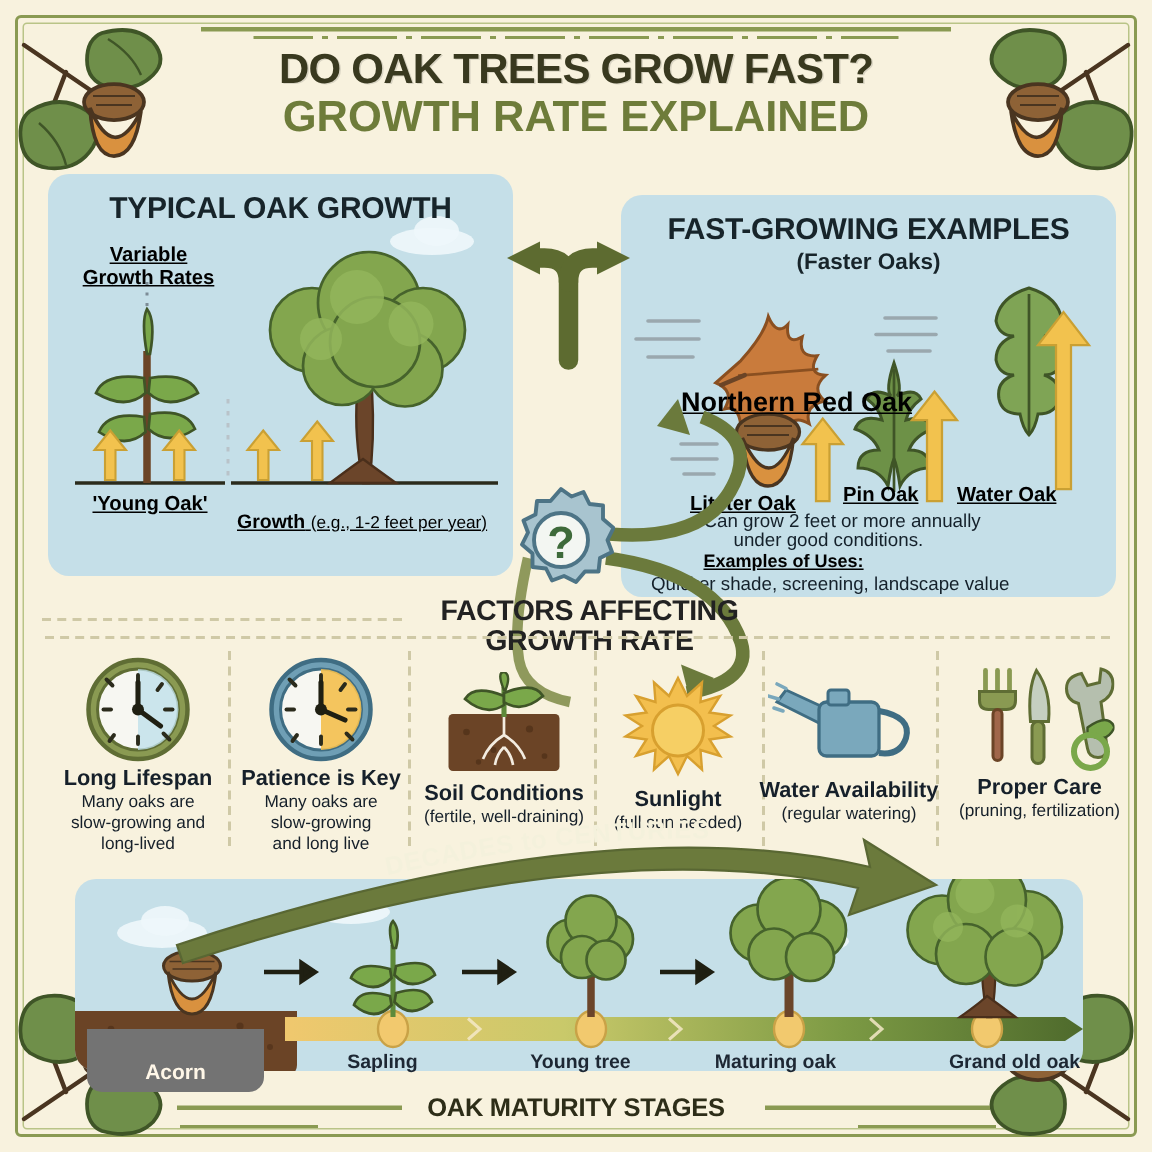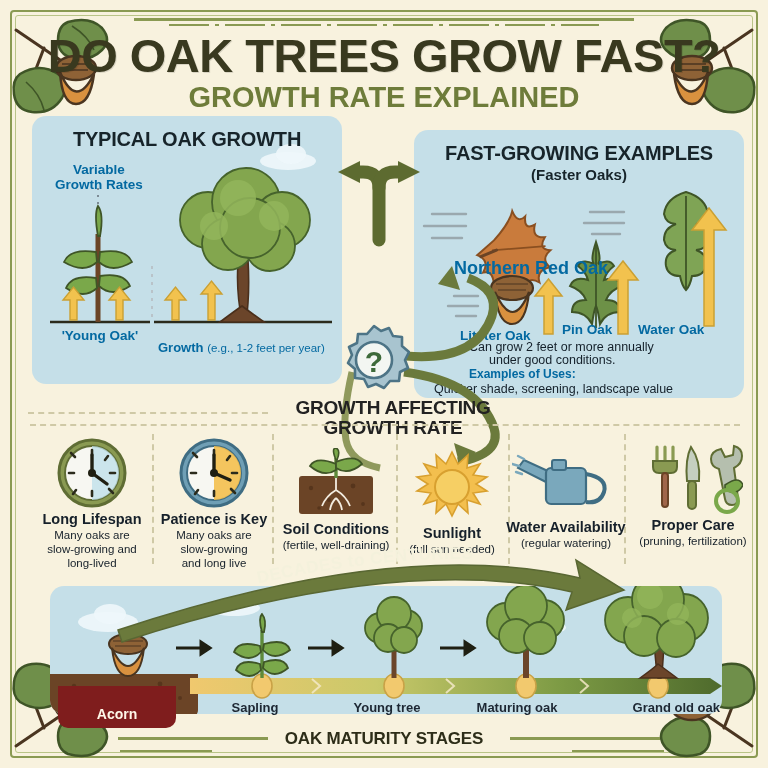--- a/index.html
+++ b/index.html
@@ -19,21 +19,21 @@
     border:1px solid #b9c487;border-radius:3px;pointer-events:none;}
 
   
   .header{position:absolute;left:0;top:18px;width:768px;text-align:center;}
   .rule{height:3px;background:#8a9a52;margin:0 auto;}
   .rule-top{width:500px;margin-bottom:3px;}
   .rule-dash{width:430px;height:2px;background:repeating-linear-gradient(
       to right,#8a9a52 0 40px,transparent 40px 46px,#8a9a52 46px 50px,transparent 50px 56px);
     margin:0 auto 2px auto;}
   .title{
-    font-size:47px;font-weight:bold;letter-spacing:-0.5px;color:#39391f;
+    font-size:28px;font-weight:bold;letter-spacing:-0.5px;color:#39391f;
     line-height:1.02;margin-top:6px;white-space:nowrap;
     text-shadow:1px 1px 0 rgba(0,0,0,.12);
   }
   .subtitle{
     font-size:29px;font-weight:bold;letter-spacing:0px;color:#6e7c3a;
     line-height:1.05;margin-top:2px;white-space:nowrap;
   }
 
   
   .sprig{position:absolute;width:120px;height:112px;}
@@ -54,21 +54,21 @@
   .panel-title{
     position:absolute;width:100%;text-align:center;top:12px;
     font-size:20px;font-weight:bold;color:#17242a;letter-spacing:-.2px;
   }
   .panel-sub{
     position:absolute;width:100%;text-align:center;top:36px;
     font-size:15px;font-weight:bold;color:#17242a;
   }
 
   
-  .lbl{position:absolute;font-weight:bold;color:#0369a1;line-height:1.12;}
+  .lbl{position:absolute;font-weight:bold;color:#000000;line-height:1.12;text-decoration:underline;}
   .lbl.c{text-align:center;}
   .note{position:absolute;color:#14202a;line-height:1.2;text-align:center;}
 
   
   .svg-layer{position:absolute;inset:0;pointer-events:none;}
 
   
   .factors-head{
     position:absolute;left:248px;top:398px;width:290px;text-align:center;
     font-size:19px;font-weight:bold;color:#222;line-height:1.05;letter-spacing:-.3px;
@@ -77,21 +77,21 @@
   .vdash{position:absolute;width:0;border-left:2px dashed #cfc9a6;}
 
   .factor{position:absolute;width:128px;text-align:center;}
   .factor .ficon{height:78px;display:flex;align-items:center;justify-content:center;}
   .factor .fname{font-size:14.5px;font-weight:bold;color:#16202a;line-height:1.1;}
   .factor .fdesc{font-size:11.5px;color:#16202a;line-height:1.2;margin-top:1px;}
 
   
   .stage-lbl{position:absolute;font-size:13px;font-weight:bold;color:#1d2733;text-align:center;}
   .acorn-tag{
-    position:absolute;left:58px;top:686px;width:118px;height:42px;background:#7f1d1d;
+    position:absolute;left:58px;top:686px;width:118px;height:42px;background:#737373;
     border-radius:0 0 10px 10px;color:#fff7e8;font-size:14px;font-weight:bold;
     display:flex;align-items:flex-end;justify-content:center;padding-bottom:6px;box-sizing:border-box;
   }
   .footer-title{
     position:absolute;left:0;top:729px;width:768px;text-align:center;
     font-size:17px;font-weight:bold;color:#2d2d18;letter-spacing:-.2px;
   }
   .foot-rule{position:absolute;height:3px;background:#8a9a52;top:737px;}
   .foot-rule-l{left:118px;width:150px;}
   .foot-rule-r{left:510px;width:150px;}
@@ -315,21 +315,21 @@
   <div style="position:absolute;left:340,top:0;"></div>
   <svg style="position:absolute;left:338px;top:324px;width:72px;height:72px;" viewBox="0 0 72 72">
     <g fill="#a8c4cf" stroke="#4d7486" stroke-width="2.6" stroke-linejoin="round">
       <path d="M36 2 l7 5 l8-3 l4 8 l9 1 l0 9 l7 6 l-4 8 l3 8 l-8 4 l-1 9 l-9 0 l-6 7 l-8-4 l-8 3 l-4-8 l-9-1 l0-9 l-7-6 l4-8 l-3-8 l8-4 l1-9 l9 0z"></path>
     </g>
     <circle cx="36" cy="36" r="18" fill="#f3f6f2" stroke="#4d7486" stroke-width="2.6"></circle>
     <text x="36" y="48" font-family="Liberation Sans, sans-serif" font-size="30" font-weight="bold" fill="#3e6a3a" text-anchor="middle">?</text>
   </svg>
 
   <div class="factors-head">
-    <span>GROWTH AFFECTING</span><br>
+    <span>FACTORS AFFECTING</span><br>
     <span>GROWTH RATE</span>
   </div>
 
   <div class="divider-dash" style="left:28px;top:412px;width:240px;"></div>
   <div class="divider-dash" style="left:30px;top:424px;width:710px;"></div>
   <div class="vdash" style="left:152px;top:434px;height:130px;"></div>
   <div class="vdash" style="left:272px;top:434px;height:130px;"></div>
   <div class="vdash" style="left:396px;top:434px;height:130px;"></div>
   <div class="vdash" style="left:508px;top:434px;height:130px;"></div>
   <div class="vdash" style="left:624px;top:434px;height:130px;"></div>

